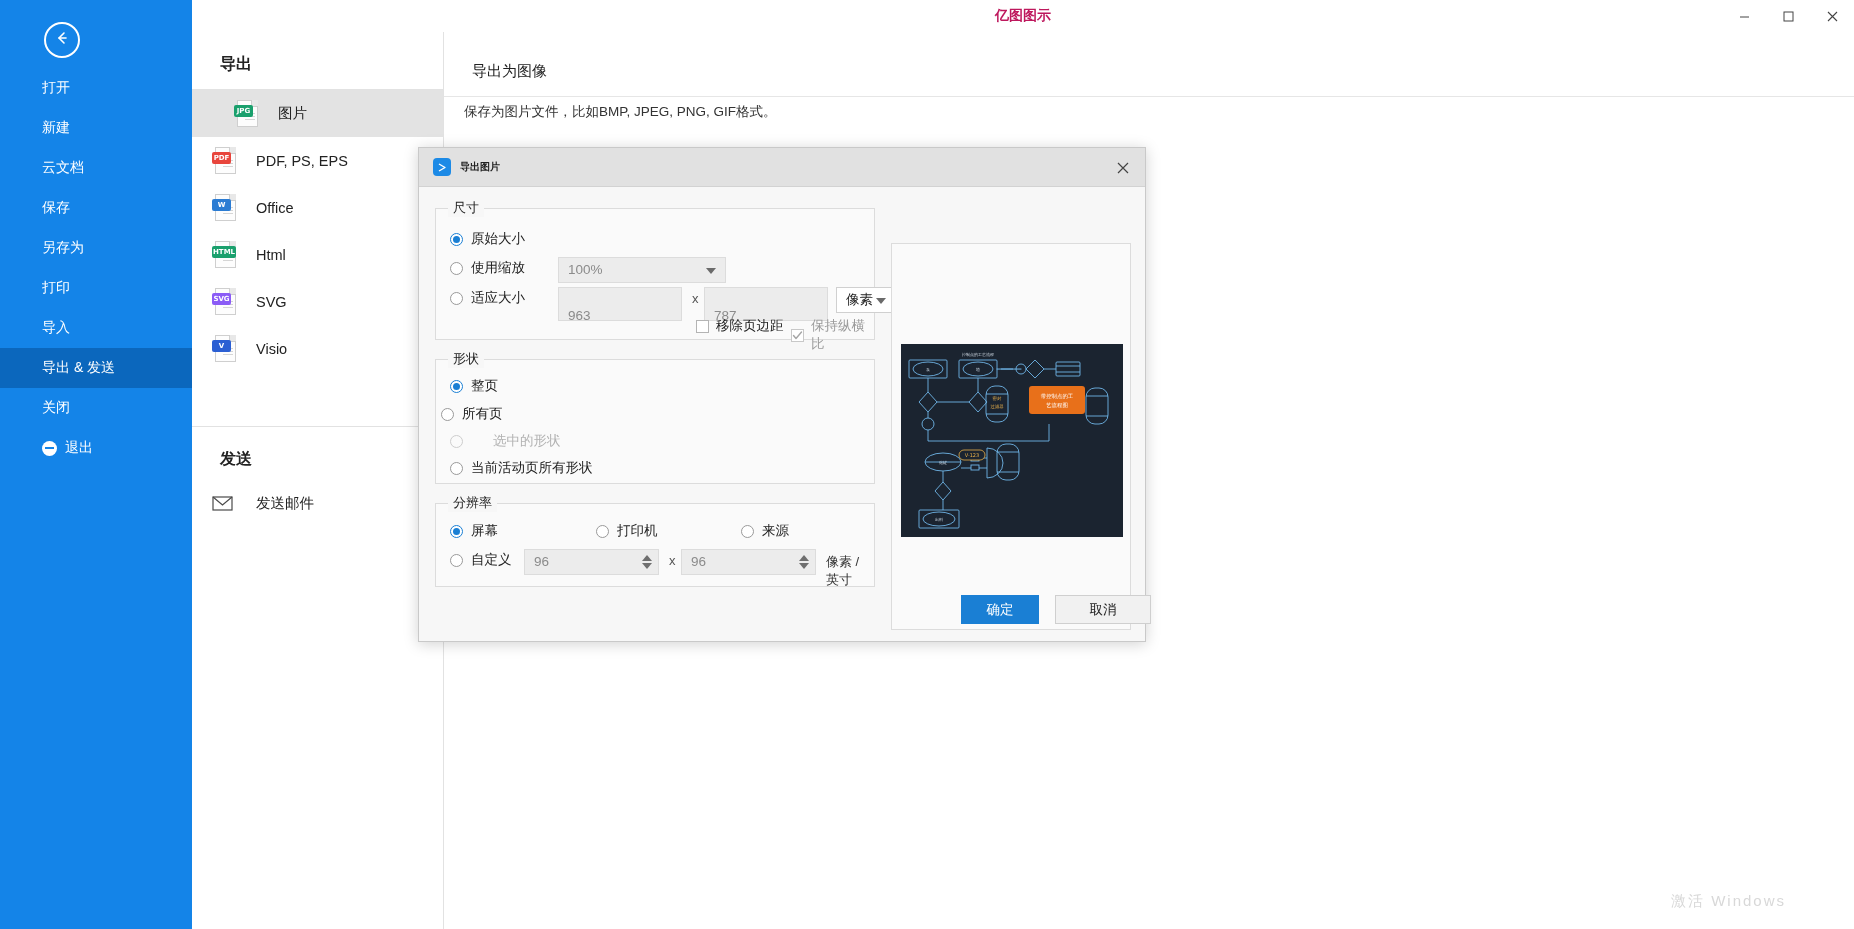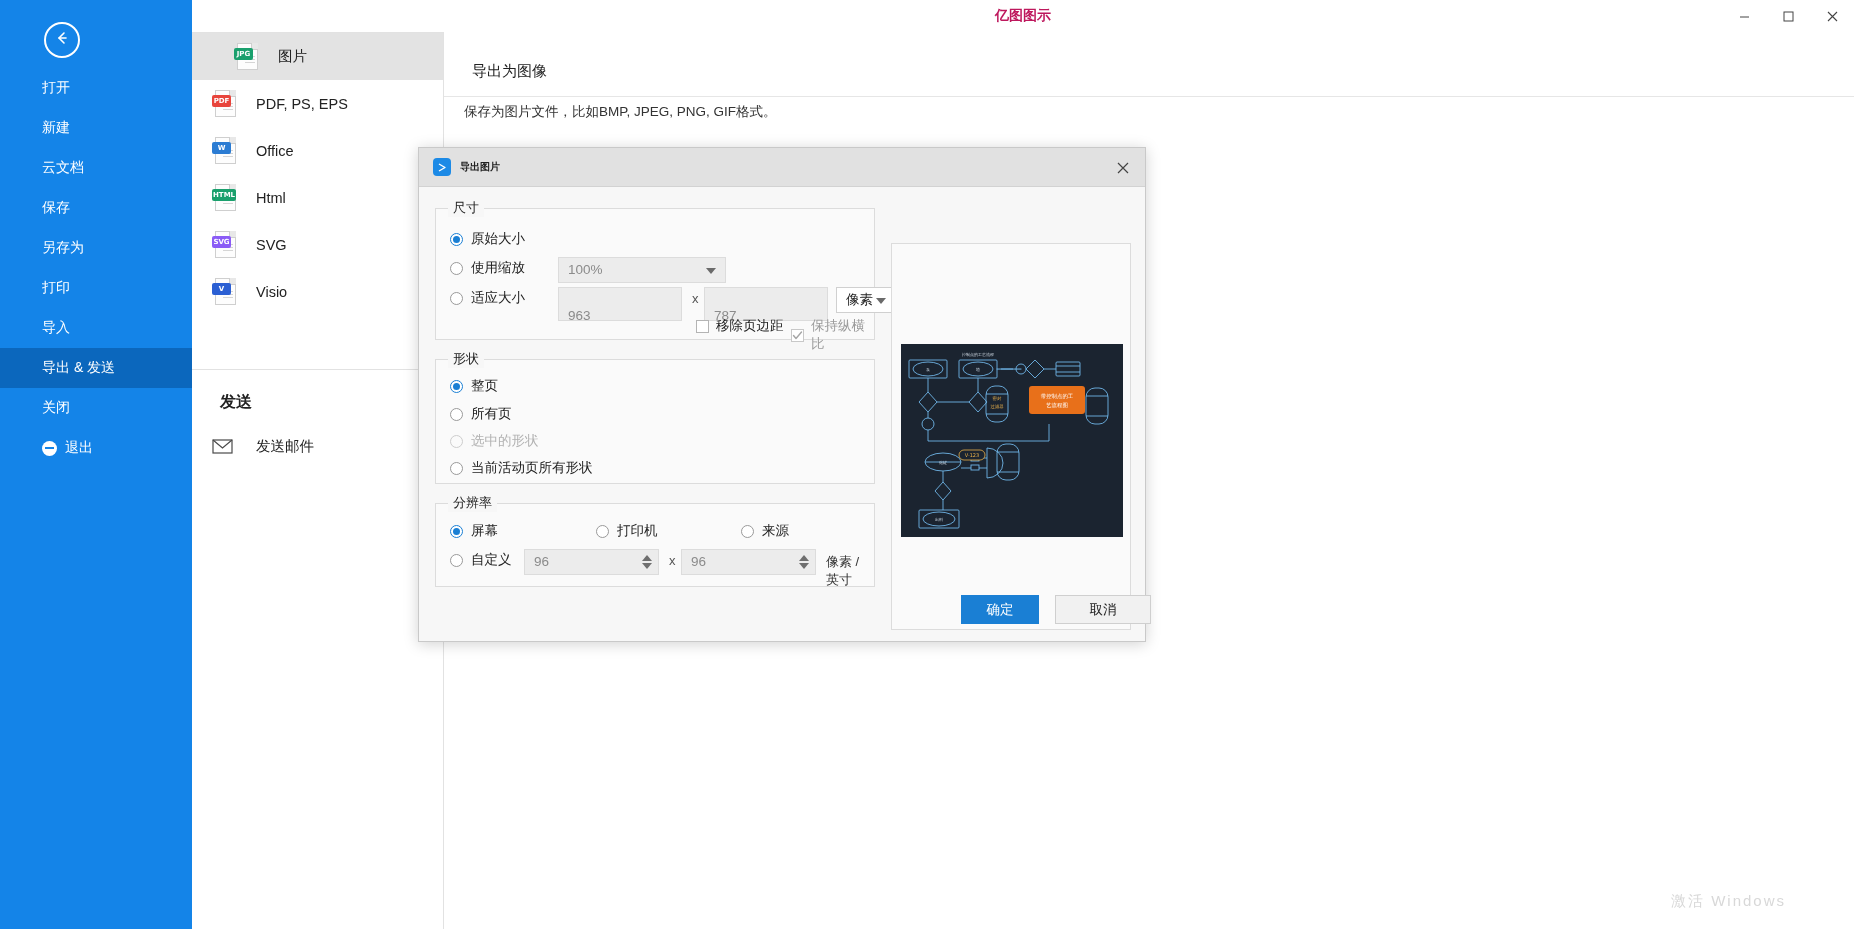--- a/index.html
+++ b/index.html
@@ -280,20 +280,21 @@
     </svg>
   </span>
   <span class="dots">···</span>
   <span class="avatar-wrap">
     <span class="avatar">V</span>
     <span class="caret-sm"></span>
   </span>
 </div>
 
 <div class="exportcol">
+  <div class="col-heading">导出</div>
   <div class="col-sep"></div>
 
   <div class="fmt-item active">
     <span class="doc-icon">
       <span class="page"></span>
         <span class="fold"></span>
       <span class="lines">
           <i></i>
           <i></i>
           <i></i>
@@ -463,25 +464,25 @@
 
     <div class="fieldset" style="left:16px; top:172px; width:440px; height:125px;">
       <span class="legend">形状</span>
 
       <div class="row" style="left:14px; top:17px;">
         <span class="radio on">
             <i></i>
           </span>
         <span class="rlabel">整页</span>
       </div>
-      <div class="row" style="left:14px; top:45px;text-align:right;">
+      <div class="row" style="left:5px; top:45px;text-align:right;">
         <span class="radio"></span>
         <span class="rlabel">所有页</span>
       </div>
-      <div class="row" style="left:14px; top:72px;">
+      <div class="row" style="left:14px; top:72px;gap:22px;">
         <span class="radio dis"></span>
         <span class="rlabel dis">选中的形状</span>
       </div>
       <div class="row" style="left:14px; top:99px;">
         <span class="radio"></span>
         <span class="rlabel">当前活动页所有形状</span>
       </div>
     </div>
 
     <div class="fieldset" style="left:16px; top:316px; width:440px; height:84px;">

